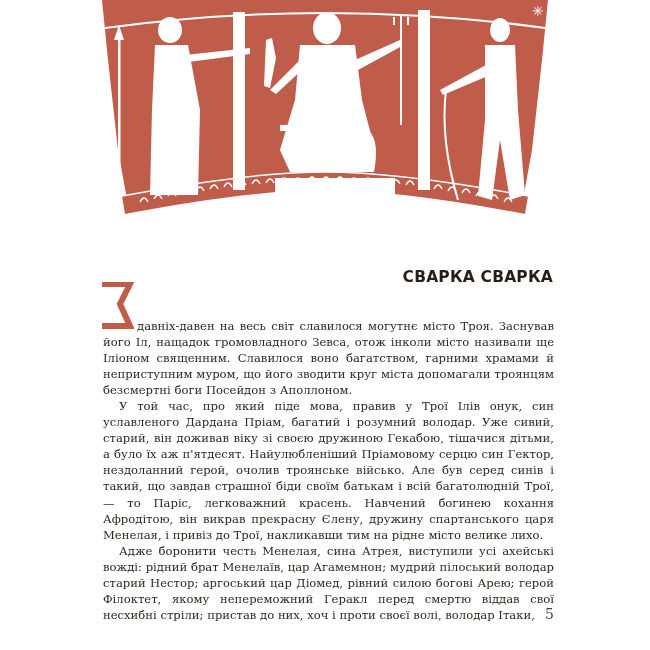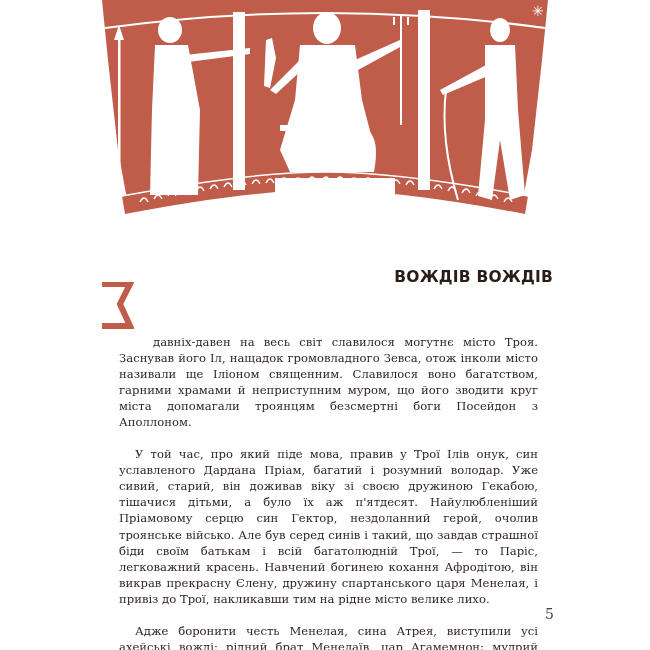--- a/index.html
+++ b/index.html
@@ -38,21 +38,21 @@
   .text {
     position: absolute;
     left: 103px; top: 318px;
     width: 451px;
     font-family: "DejaVu Serif", serif;
     font-size: 11.6px;
     line-height: 16.05px;
     color: #2f2623;
     text-align: justify;
   }
-  .text p { margin: 16px; text-indent: 16px; }
+  .text p { margin: 0; text-indent: 16px; }
   .text p.first { text-indent: 34px; }
   .pagenum {
     position: absolute;
     left: 545px; top: 606px;
     font-family: "DejaVu Serif", serif;
     font-size: 14px;
     color: #4a3a34;
   }
 </style>
 </head>
@@ -126,21 +126,21 @@
       <ellipse cx="400" cy="30" rx="10" ry="12"></ellipse>
       <path d="M385,45 L415,45 L418,110 L425,195 L410,200 L400,140 L392,200 L378,196 L385,120 Z"></path>
       <path d="M386,65 L340,90 L343,95 L390,75 Z"></path>
       <path d="M346,90 q-6,50 12,110" stroke="#fff" stroke-width="2" fill="none"></path>
     </g>
 
     <text x="432" y="16" font-size="14" fill="#fff" font-family="DejaVu Sans, sans-serif">✳</text>
   </svg>
 </div>
 
-<h1 class="title">ВОЖДІВ ВОЖДІВ</h1>
+<h1 class="title">СВАРКА СВАРКА</h1>
 
 <div class="dropcap">
   <svg viewBox="0 0 34 48" width="34" height="48" xmlns="http://www.w3.org/2000/svg">
     <path d="M2,2 L30,2 L20,22 L30,44 L2,44" fill="none" stroke="#c05c4a" stroke-width="6" stroke-linejoin="miter"></path>
   </svg>
 </div>
 
 <div class="text">
   <p class="first">давніх-давен на весь світ славилося могутнє місто Троя. Заснував його Іл, нащадок громовладного Зевса, отож інколи місто називали ще Іліоном священним. Славилося воно багатством, гарними храмами й неприступним муром, що його зводити круг міста допомагали троянцям безсмертні боги Посейдон з Аполлоном.</p>
   <p>У той час, про який піде мова, правив у Трої Ілів онук, син уславленого Дардана Пріам, багатий і розумний володар. Уже сивий, старий, він доживав віку зі своєю дружиною Гекабою, тішачися дітьми, а було їх аж п'ятдесят. Найулюбленіший Пріамовому серцю син Гектор, нездоланний герой, очолив троянське військо. Але був серед синів і такий, що завдав страшної біди своїм батькам і всій багатолюдній Трої, — то Паріс, легковажний красень. Навчений богинею кохання Афродітою, він викрав прекрасну Єлену, дружину спартанського царя Менелая, і привіз до Трої, накликавши тим на рідне місто велике лихо.</p>

